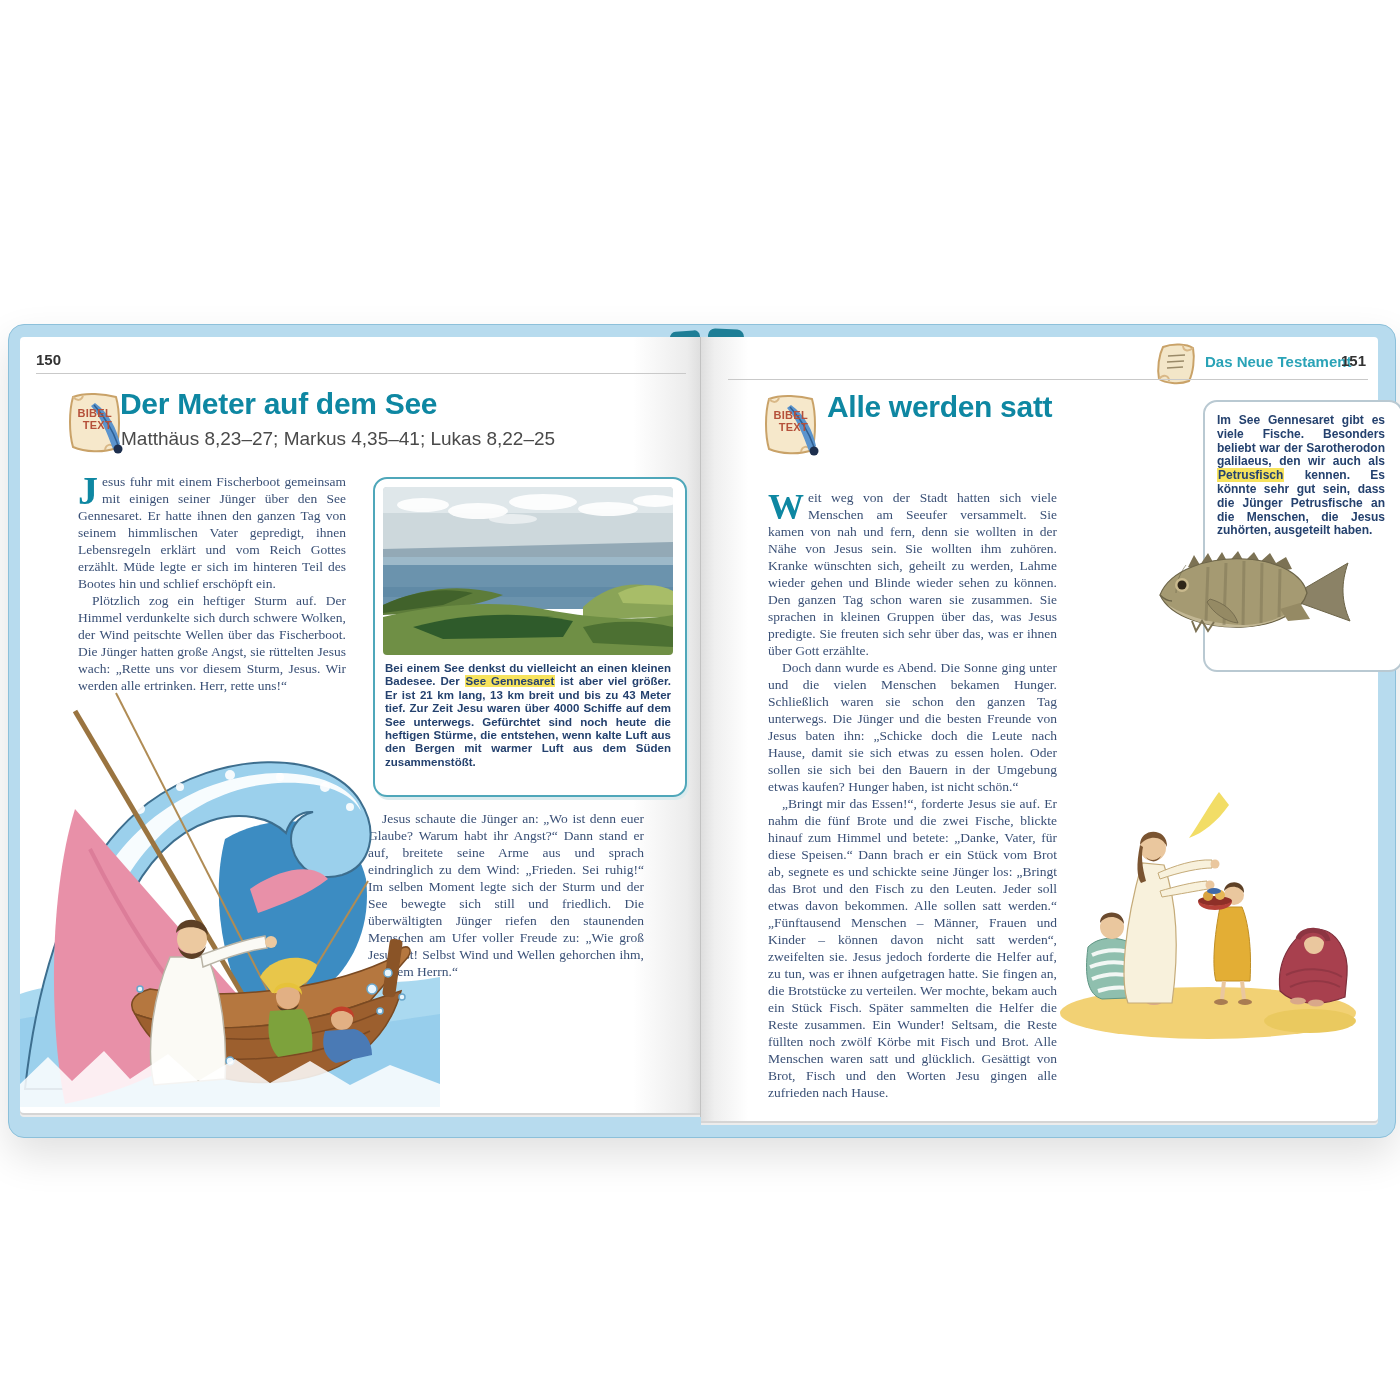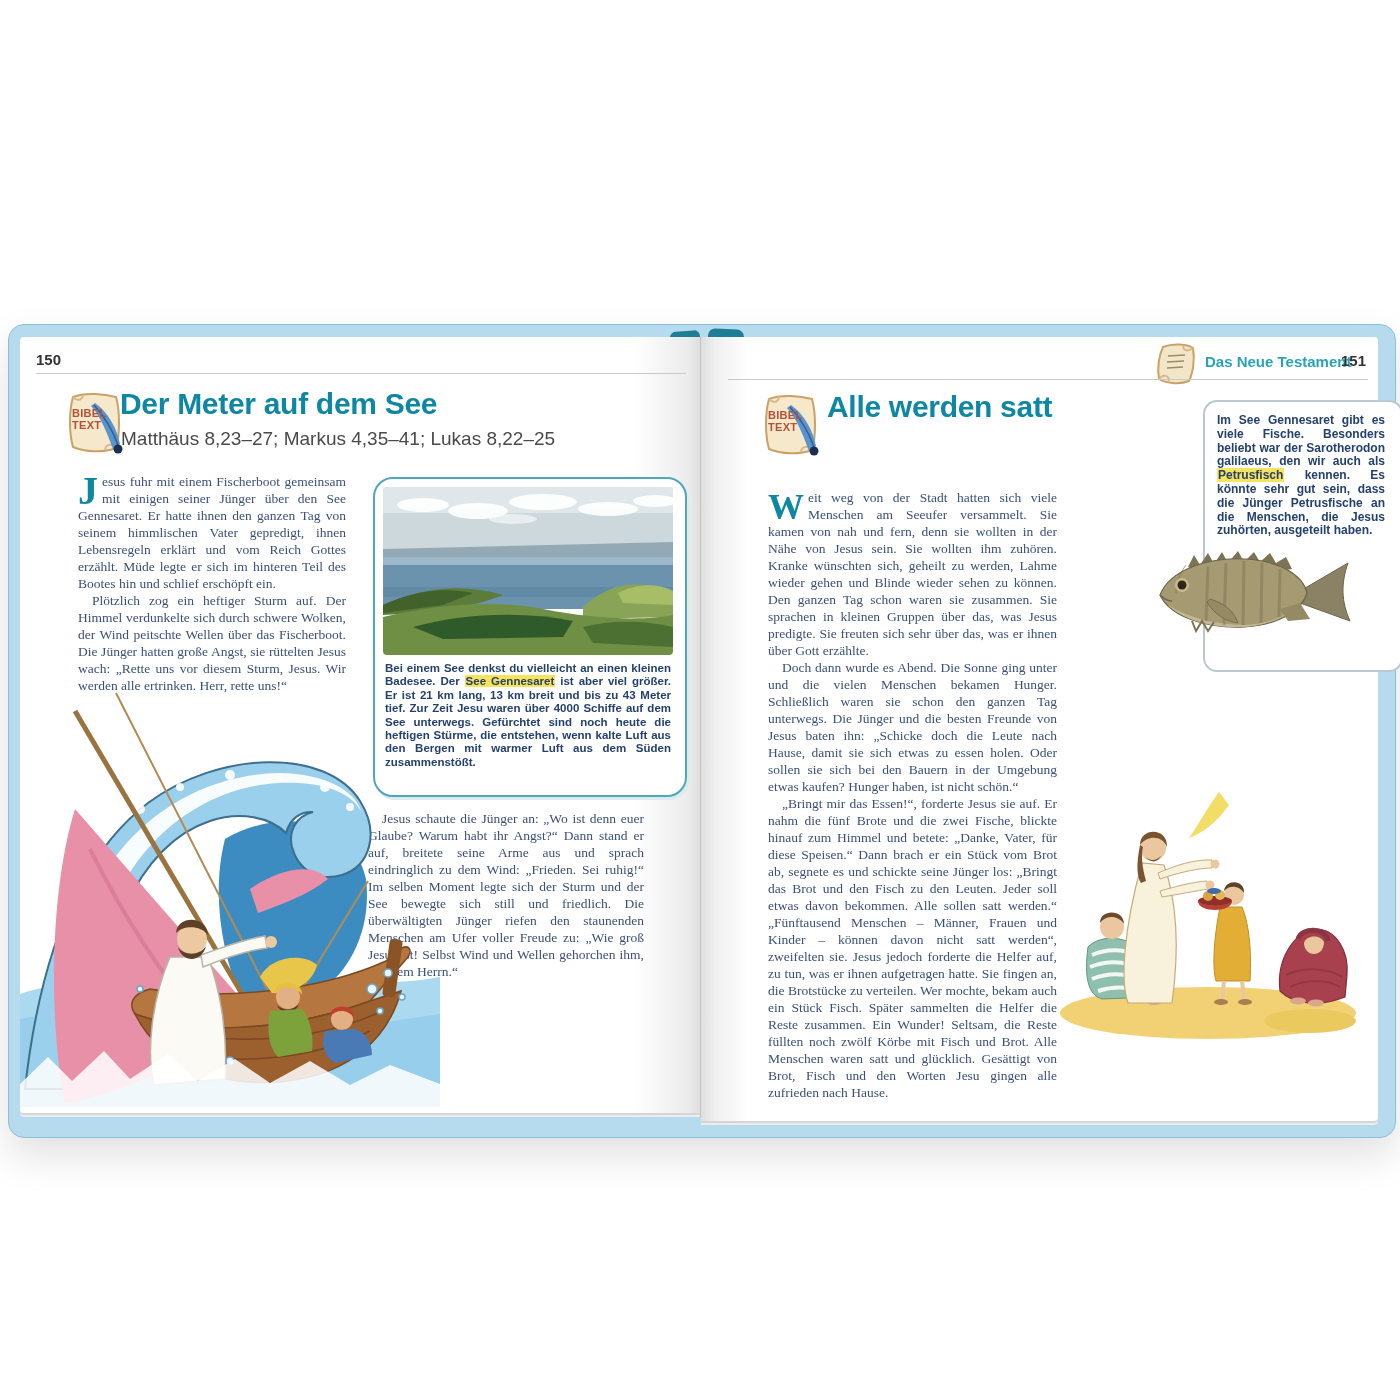--- a/index.html
+++ b/index.html
@@ -19,32 +19,32 @@
   .pageno{position:absolute;font-weight:bold;font-size:15px;color:#333;}
   .chap-title{position:absolute;font-size:30px;font-weight:bold;color:#0e87a2;letter-spacing:-.3px;}
   .refs{position:absolute;font-size:19px;color:#4a4a4a;line-height:16px;}
   .body-text{position:absolute;font-family:"Liberation Serif",serif;font-size:13.5px;
              line-height:17px;color:#3a5076;text-align:justify;}
   .body-text p{margin:0;}
   .body-text p.indent{text-indent:14px;}
   .dropcap{float:left;font-family:"Liberation Serif",serif;font-weight:bold;font-size:40px;
            line-height:32px;color:#0e87a2;padding:2px 4px 0 0;}
   .photo-box{position:absolute;left:353px;top:140px;width:310px;height:316px;background:#fff;
-             border:2px solid #4fa7ba;border-radius:20px;box-shadow:2px 3px 0 #dcebee;}
+             border:2px solid #4fa7ba;border-radius:14px;box-shadow:2px 3px 0 #dcebee;}
   .photo-frame{position:absolute;left:8px;top:8px;width:290px;height:168px;border-radius:4px;overflow:hidden;}
   .caption{position:absolute;left:10px;top:183px;width:286px;font-size:11.5px;line-height:13.4px;
            font-weight:bold;color:#24416e;text-align:justify;}
   .hl{background:#f7e35c;padding:0 1px;}
   .sidebar-box{position:absolute;left:465px;top:63px;width:196px;height:268px;background:#fff;
                border:2px solid #b9c9d2;border-radius:14px;margin-left:37px;}
   .sidebar-text{position:absolute;left:12px;top:12px;width:168px;font-size:12px;line-height:13.8px;
                 font-weight:bold;color:#24416e;text-align:justify;}
   .hdr-label{position:absolute;font-weight:bold;font-size:15px;color:#2aa3b7;}
   .bible-icon{position:absolute;width:58px;height:64px;}
-  .bible-icon .txt{position:absolute;left:7px;top:16px;width:40px;text-align:left;
+  .bible-icon .txt{position:absolute;left:7px;top:16px;width:40px;text-align:right;
      font-weight:bold;font-size:11px;line-height:12px;color:#b5503a;letter-spacing:.3px;}
   .bubble{position:absolute;left:502px;top:385px;width:96px;height:84px;background:#f2dd66;
           border-radius:50%;}
   .bubble-text{position:absolute;left:0;top:18px;width:96px;text-align:center;font-weight:bold;
                font-size:11px;line-height:13px;color:#17396b;font-family:"DejaVu Sans",sans-serif;}
   .bubble-tail{position:absolute;left:488px;top:455px;width:40px;height:46px;}
   .wrap-spacer{float:right;width:80px;height:230px;margin-top:382px;}
   .spine-clip{position:absolute;left:664px;top:326px;width:90px;height:22px;}
 </style>
 </head>

